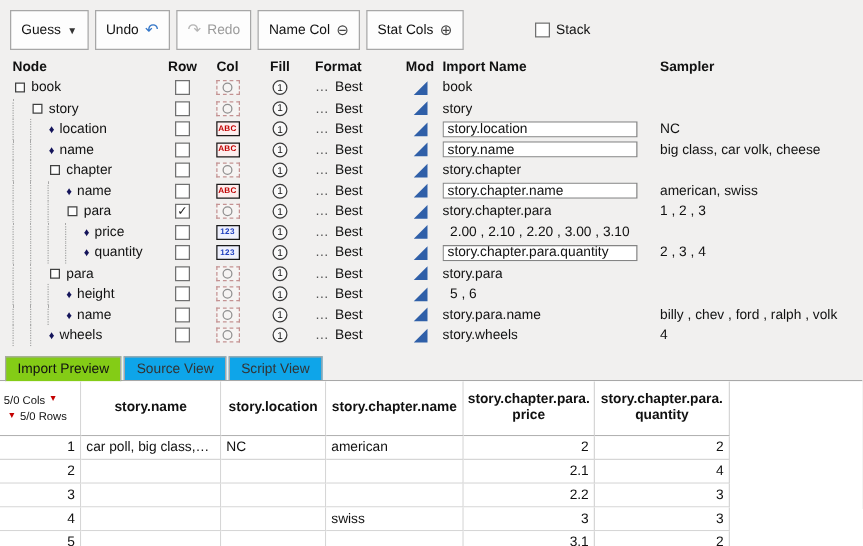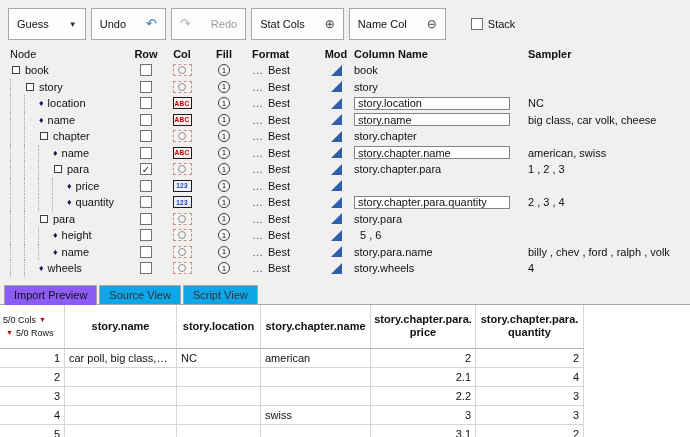--- a/index.html
+++ b/index.html
@@ -4,64 +4,64 @@
 <style>
   html,body{margin:0;padding:0}
   body{
     width:690px;height:437px;overflow:hidden;
     background:#f1f0ef;
     font-family:"Liberation Sans","DejaVu Sans",sans-serif;
     font-size:11px;color:#111;
   }
   
   .toolbar{display:flex;align-items:center;padding:8px 8px 4px 8px;gap:5px}
-  .btn{display:inline-flex;align-items:center;gap:20px;border:1px solid #a7a7a7;
+  .btn{display:inline-flex;align-items:center;gap:5px;border:1px solid #a7a7a7;
        background:#fdfdfd;height:19px;padding:15px 8px;font-size:11px;color:#111;box-sizing:border-box}
   .btn .caret{font-size:8px;color:#333}
   .ic-undo{color:#3577c8;font-size:13px;line-height:10px}
   .ic-redo{color:#b5b5b5;font-size:13px;line-height:10px}
   .btn.disabled{color:#9b9b9b}
   .ic-circ{font-size:12px;color:#444;line-height:10px}
-  .stack{display:flex;align-items:center;gap:5px;margin-left:20px}
+  .stack{display:flex;align-items:center;gap:5px;margin-left:52px}
   .cb{width:12px;height:12px;border:1px solid #707070;background:#fff;
       display:flex;align-items:center;justify-content:center;font-size:10px;color:#1a1a1a;box-sizing:border-box}
   
   .tree{padding-left:0}
   .tree-header,.tree-row{display:flex;align-items:center}
   .tree-header{font-weight:bold;height:17px;margin-top:1px}
   .tree-row{height:16.5px}
   .c-node{width:132px;display:flex;align-items:center;height:100%;padding-left:10px;box-sizing:border-box;overflow:hidden}
   .c-row{width:28px;display:flex;justify-content:center}
   .c-col{width:44px;display:flex;justify-content:center}
   .c-fill{width:40px;display:flex;justify-content:center}
   .c-format{width:74px;display:flex;align-items:center;gap:5px;padding-left:8px;box-sizing:border-box}
   .c-mod{width:36px;display:flex;justify-content:center;align-items:center}
   .c-name{width:168px;display:flex;align-items:center;overflow:hidden}
   .c-sampler{flex:1;padding-left:6px;white-space:nowrap;overflow:hidden}
-  .tree-header .c-node{font-weight:normal}
+  .tree-header .c-node{font-weight:bold}
   .tree-header .c-format{padding-left:8px}
   .ind{width:13px;align-self:stretch;border-left:1px dotted #a8a8a8;flex:none}
   .g-el{width:6px;height:6px;border:1px solid #404040;background:#fdfdfd;margin:0 5px 0 2px;flex:none}
   .g-at{font-size:9px;color:#14145a;margin:0 4px 0 1px;flex:none}
   .icon-none{width:19px;height:12px;border:1px dashed #c49292;display:flex;align-items:center;justify-content:center;box-sizing:border-box;background:#f6f4f3}
   .clk{width:8px;height:8px;border:1px solid #8f8f8f;border-radius:50%;box-sizing:border-box}
   .icon-abc,.icon-123{width:19px;height:12px;border:1px solid #1a1a1a;font-size:6.5px;font-weight:bold;
       display:flex;align-items:center;justify-content:center;box-sizing:border-box;letter-spacing:.3px}
   .icon-abc{color:#c00000;background:#fdeeee}
   .icon-123{color:#1f3fbf;background:#eef0fd}
   .fill1{width:12px;height:12px;border:1px solid #3a3a3a;border-radius:50%;font-size:8px;
       display:flex;align-items:center;justify-content:center;background:#fafafa;box-sizing:border-box}
   .dots{color:#555}
   .name-input{width:156px;height:13px;border:1px solid #848484;background:#fff;padding:0 3px;
       display:flex;align-items:center;font-size:11px;box-sizing:border-box;white-space:nowrap;overflow:hidden}
   .name-text{white-space:nowrap;overflow:hidden}
   
   .tabs{display:flex;align-items:flex-end;padding-left:4px;margin-top:6px;border-bottom:1px solid #a8a8a8;height:22px;box-sizing:border-box}
   .tab{padding:3px 9px 3px 9px;border:1px solid #a8a8a8;border-bottom:none;background:#0ea5e9;color:#333;margin-right:2px}
-  .tab.active{background:#8b5cf6;margin-bottom:-1px;padding-bottom:4px;color:#111}
+  .tab.active{background:#84cc16;margin-bottom:-1px;padding-bottom:4px;color:#111}
   
   .preview{background:#fff;height:145px;overflow:hidden}
   .pt-header,.pt-row{display:flex}
   .pt-cell{display:flex;align-items:center;border-right:1px solid #d6d6d6;border-bottom:1px solid #d6d6d6;
       box-sizing:border-box;padding:0 4px;background:#fff;white-space:nowrap;overflow:hidden}
   .pt-header .pt-cell{border-bottom:1px solid #b2b2b2;height:44px}
   .pt-row .pt-cell{height:19px}
   .hdr{flex-direction:column;justify-content:center;align-items:center;font-weight:bold;line-height:13px}
   .corner{flex-direction:column;align-items:flex-start;justify-content:center;font-size:9px;gap:3px;padding:2px 3px}
   .corner .cl{display:flex;align-items:center}
@@ -80,42 +80,42 @@
   </button>
   <button class="btn">
     <span>Undo</span>
     <span class="ic-undo">↶</span>
   </button>
   <button class="btn disabled">
     <span class="ic-redo">↷</span>
     <span>Redo</span>
   </button>
   <button class="btn">
+    <span>Name Col</span>
+    <span class="ic-circ">⊖</span>
+  </button>
+  <button class="btn">
     <span>Stat Cols</span>
     <span class="ic-circ">⊕</span>
-  </button>
-  <button class="btn">
-    <span>Name Col</span>
-    <span class="ic-circ">⊖</span>
   </button>
   <div class="stack">
     <div class="cb"></div>
     <span>Stack</span>
   </div>
 </div>
 
 <div class="tree">
   <div class="tree-header">
     <div class="c-node">Node</div>
     <div class="c-row">Row</div>
     <div class="c-col">Col</div>
     <div class="c-fill">Fill</div>
     <div class="c-format">Format</div>
     <div class="c-mod">Mod</div>
-    <div class="c-name">Column Name</div>
+    <div class="c-name">Import Name</div>
     <div class="c-sampler">Sampler</div>
   </div>
   <div id="tree-body">
       <div class="tree-row">
         <div class="c-node">
           <div class="g-el"></div>
           <div>book</div>
         </div>
         <div class="c-row">
           <div class="cb"></div>
@@ -349,20 +349,21 @@
         </div>
         <div class="c-format">
           <div class="dots">…</div>
           <div>Best</div>
         </div>
         <div class="c-mod">
           <svg width="13" height="13">
             <polygon points="1,12 12,12 12,1" fill="#2f5fa8"></polygon>
           </svg>
         </div>
+        <div class="c-sampler">2.00 , 2.10 , 2.20 , 3.00 , 3.10</div>
       </div>
       <div class="tree-row">
         <div class="c-node">
           <div class="ind"></div>
           <div class="ind"></div>
           <div class="ind"></div>
           <div class="ind"></div>
           <div class="g-at">♦</div>
           <div>quantity</div>
         </div>

